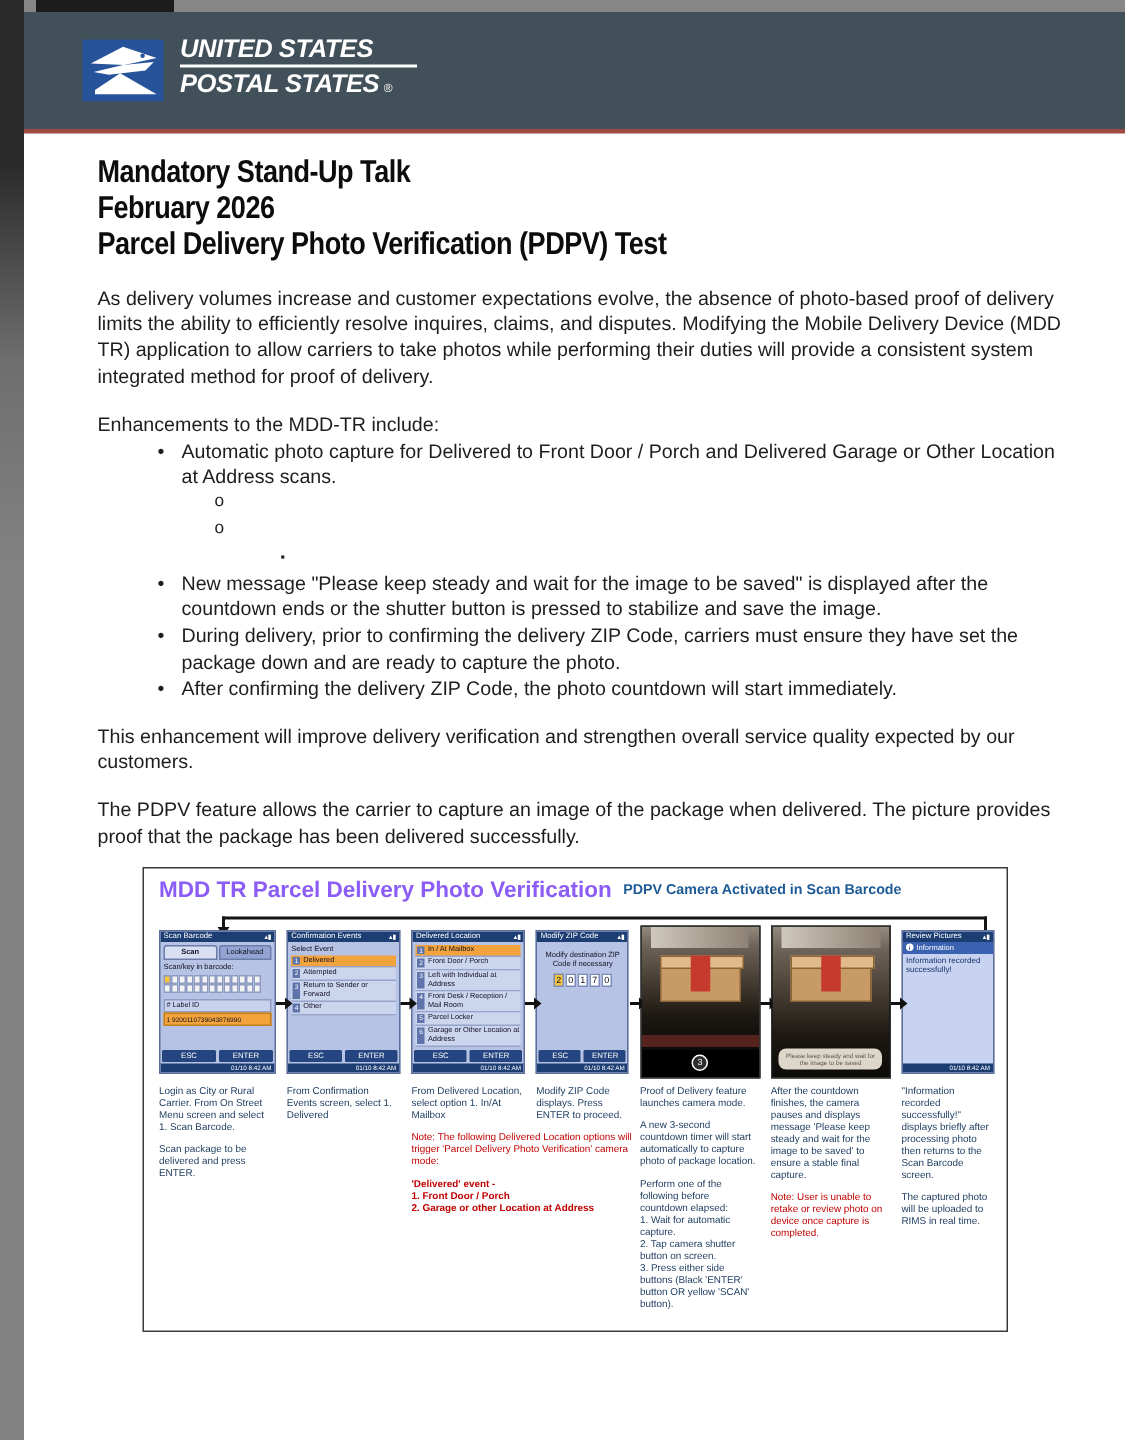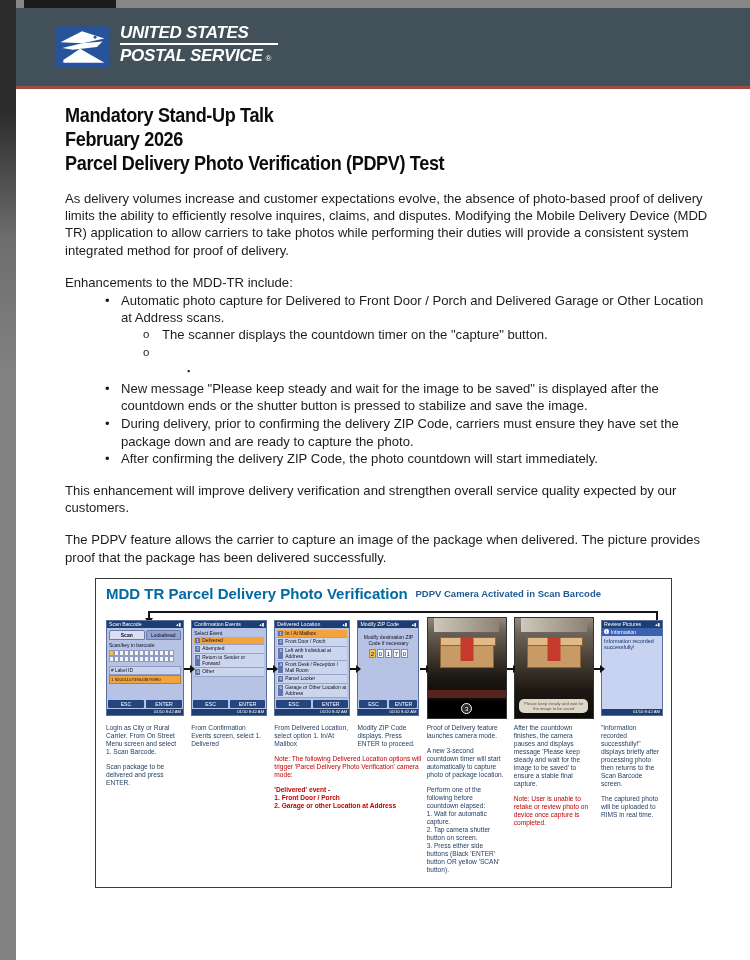--- a/index.html
+++ b/index.html
@@ -29,21 +29,21 @@
   .blist{margin-top:1px;}
   .li{display:flex;font-size:13.1px;line-height:17.2px;}
   .li .marker{flex:0 0 auto;text-align:left;}
   .lvl1{padding-left:40px}.lvl1 .marker{width:16px;}
   .lvl2{padding-left:78px}.lvl2 .marker{width:19px;font-size:11.5px;}
   .lvl3{padding-left:122px}.lvl3 .marker{width:18px;font-size:8.5px;padding-top:2px;}
   .li .txt{flex:1;}
   
   .fig{margin:12px 0 0 30px;width:577px;border:1.5px solid #3a3a3a;background:#fff;padding:6px 8px 6px 10px;}
   .fig-head{display:flex;justify-content:space-between;align-items:flex-start;}
-  .fig-title{color:#0369a1;font-weight:700;font-size:15px;}
+  .fig-title{color:#8b5cf6;font-weight:700;font-size:15px;}
   .fig-subtitle{color:#1d5a96;font-weight:700;font-size:9.5px;margin:3px 62px 0 0;}
   .diagram{position:relative;padding-top:12px;margin-top:6px;}
   .loop-h{position:absolute;top:3px;left:42px;right:5px;height:2px;background:#151515;}
   .loop-vr{position:absolute;top:3px;right:5px;width:2px;height:64px;background:#151515;}
   .loop-vl{position:absolute;top:3px;left:42px;width:2px;height:8px;background:#151515;}
   .loop-vl::after{content:"";position:absolute;left:-3px;bottom:-5px;border-left:4px solid transparent;
       border-right:4px solid transparent;border-top:6px solid #151515;}
   .screens-row{display:flex;justify-content:space-between;align-items:flex-start;position:relative;}
   .arrow{flex:0 0 7px;height:2px;background:#111;margin-top:48px;position:relative;}
   .arrow::after{content:"";position:absolute;right:-4px;top:-3px;border-top:4px solid transparent;
@@ -117,21 +117,21 @@
       <svg class="eagle-box" viewBox="0 0 60 48">
         <rect x="1" y="2" width="58" height="44" fill="#27539b"></rect>
         <polygon points="7,19 30,7 54,15 31,20" fill="#ffffff"></polygon>
         <polygon points="9,25 30,20 52,18 46,24 20,27" fill="#ffffff"></polygon>
         <polygon points="10,38 28,26 54,41 10,41" fill="#ffffff"></polygon>
         <circle cx="44" cy="13.5" r="1.6" fill="#27539b"></circle>
       </svg>
       <div class="brand">
         <div>UNITED STATES</div>
         <div class="rule"></div>
-        <div><span>POSTAL SERVICE</span><span class="reg">®</span></div>
+        <div><span>POSTAL STATES</span><span class="reg">®</span></div>
       </div>
     </div>
   </header>
   <div class="red-rule"></div>
 
   <main class="content">
     <h1 class="title">
       <span>Mandatory Stand-Up Talk</span>
       <span>February 2026</span>
       <span>Parcel Delivery Photo Verification (PDPV) Test</span>
@@ -140,21 +140,20 @@
     <p class="para">As delivery volumes increase and customer expectations evolve, the absence of photo-based proof of delivery limits the ability to efficiently resolve inquires, claims, and disputes. Modifying the Mobile Delivery Device (MDD TR) application to allow carriers to take photos while performing their duties will provide a consistent system integrated method for proof of delivery.</p>
 
     <p class="label">Enhancements to the MDD-TR include:</p>
     <div class="blist" id="enhancements-list">
         <div class="li lvl1">
           <span class="marker">•</span>
           <span class="txt">Automatic photo capture for Delivered to Front Door / Porch and Delivered Garage or Other Location at Address scans.</span>
         </div>
         <div class="li lvl2">
           <span class="marker">o</span>
-          <span class="txt">The scanner displays the countdown timer on the "capture" button.</span>
         </div>
         <div class="li lvl2">
           <span class="marker">o</span>
         </div>
         <div class="li lvl3">
           <span class="marker">▪</span>
         </div>
         <div class="li lvl1">
           <span class="marker">•</span>
           <span class="txt">New message "Please keep steady and wait for the image to be saved" is displayed after the countdown ends or the shutter button is pressed to stabilize and save the image.</span>

